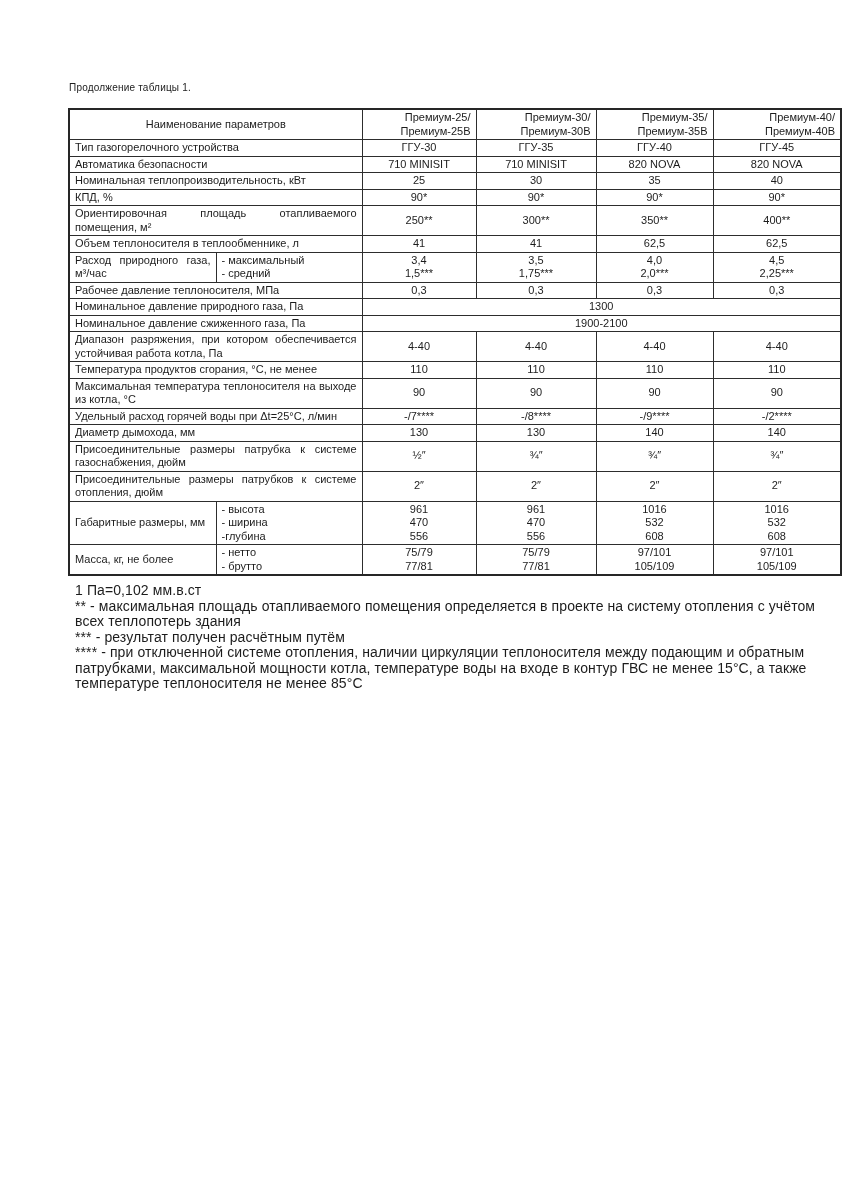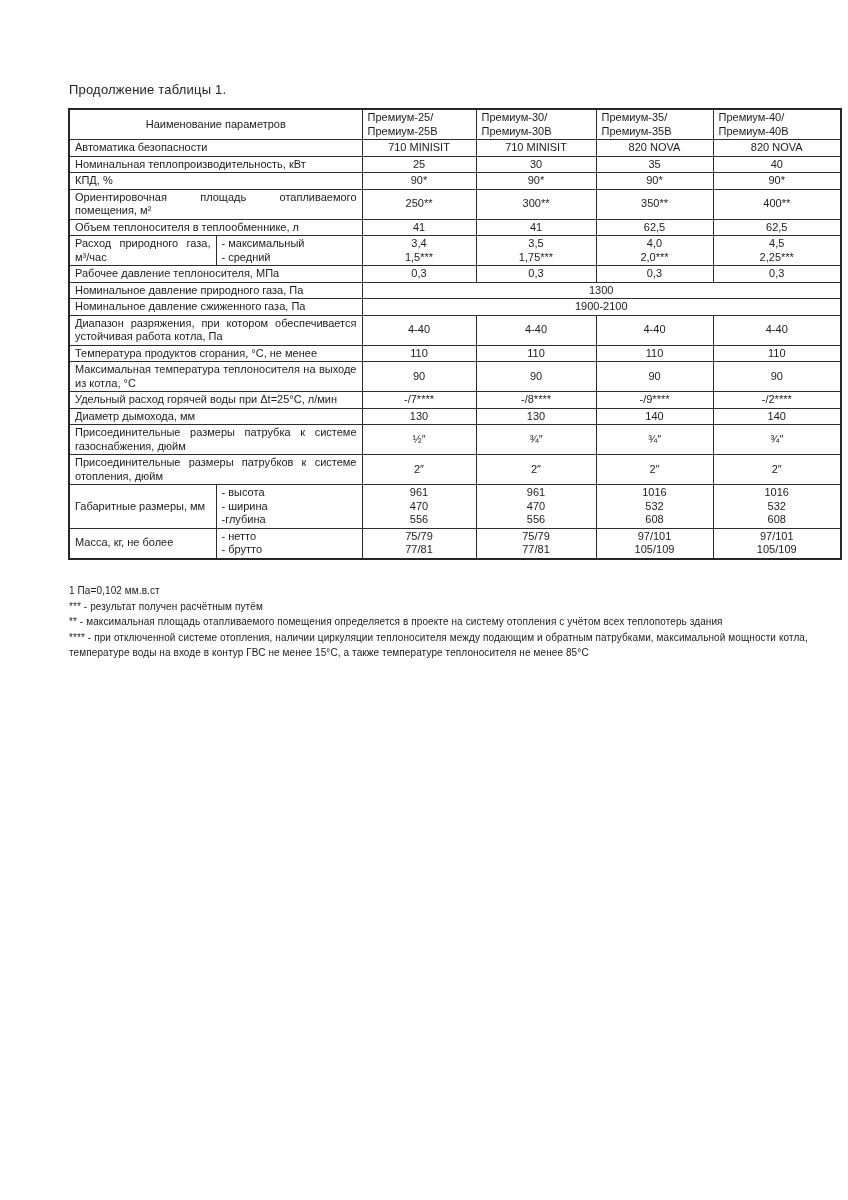--- a/index.html
+++ b/index.html
@@ -10,21 +10,21 @@
     background: #ffffff;
     font-family: "Liberation Sans", sans-serif;
     color: #1c1c1c;
     overflow: hidden;
   }
   .title {
     position: absolute;
     left: 69px;
     top: 82px;
     margin: 0;
-    font-size: 13px;
+    font-size: 10px;
     font-weight: 400;
     letter-spacing: 0.2px;
     color: #222222;
   }
   table.spec {
     position: absolute;
     left: 68px;
     top: 108px;
     width: 772px;
     border-collapse: collapse;
@@ -35,31 +35,31 @@
     border: 1px solid #2d2d2d;
     font-size: 11px;
     line-height: 13.5px;
     padding: 1px 5px;
     vertical-align: middle;
     overflow: hidden;
     font-weight: 400;
   }
   thead th { font-weight: 700; border-bottom: 2px solid #222222; }
   th.param-head { text-align: center; font-size: 11.5px; padding-left: 6px; }
-  th.model-head { text-align: left; white-space: pre-line; line-height: 15px; padding: 2px 2px; margin-left: 8px; }
+  th.model-head { text-align: right; white-space: pre-line; line-height: 15px; padding: 2px 2px; margin-left: 8px; }
   td.label { text-align: justify; padding-right: 4px; }
   td.sublabel { text-align: left; margin-top: 12px; }
   td.val { text-align: center; }
   .multiline { white-space: pre-line; line-height: 16px; }
   .footnotes {
     position: absolute;
-    left: 69px;
+    left: 75px;
     top: 583px;
     width: 771px;
-    font-size: 10px;
+    font-size: 14px;
     line-height: 15.5px;
     color: #1c1c1c;
     letter-spacing: 0.1px;
   }
 </style>
 </head>
 <body>
 
 <div class="page">
 
@@ -82,20 +82,27 @@
           <th class="model-head">Премиум-30/
 Премиум-30В</th>
           <th class="model-head">Премиум-35/
 Премиум-35В</th>
           <th class="model-head">Премиум-40/
 Премиум-40В</th>
         </tr>
     </thead>
     <tbody id="spec-tbody">
         <tr>
+          <td class="label" colspan="2">Тип газогорелочного устройства</td>
+          <td class="val">ГГУ-30</td>
+          <td class="val">ГГУ-35</td>
+          <td class="val">ГГУ-40</td>
+          <td class="val">ГГУ-45</td>
+        </tr>
+        <tr>
           <td class="label" colspan="2">Автоматика безопасности</td>
           <td class="val">710 MINISIT</td>
           <td class="val">710 MINISIT</td>
           <td class="val">820 NOVA</td>
           <td class="val">820 NOVA</td>
         </tr>
         <tr>
           <td class="label" colspan="2">Номинальная теплопроизводительность, кВт</td>
           <td class="val">25</td>
           <td class="val">30</td>
@@ -229,18 +236,18 @@
           <td class="val multiline">97/101
 105/109</td>
           <td class="val multiline">97/101
 105/109</td>
         </tr>
       </tbody>
   </table>
 
   <div class="footnotes" id="footnotes">
       <div>1 Па=0,102 мм.в.ст</div>
+      <div>** - максимальная площадь отапливаемого помещения определяется в проекте на систему отопления с учётом всех теплопотерь здания</div>
       <div>*** - результат получен расчётным путём</div>
-      <div>** - максимальная площадь отапливаемого помещения определяется в проекте на систему отопления с учётом всех теплопотерь здания</div>
       <div>**** - при отключенной системе отопления, наличии циркуляции теплоносителя между подающим и обратным патрубками, максимальной мощности котла, температуре воды на входе в контур ГВС не менее 15°С, а также температуре теплоносителя не менее 85°С</div>
     </div>
 
 </div>
 
 </body></html>

